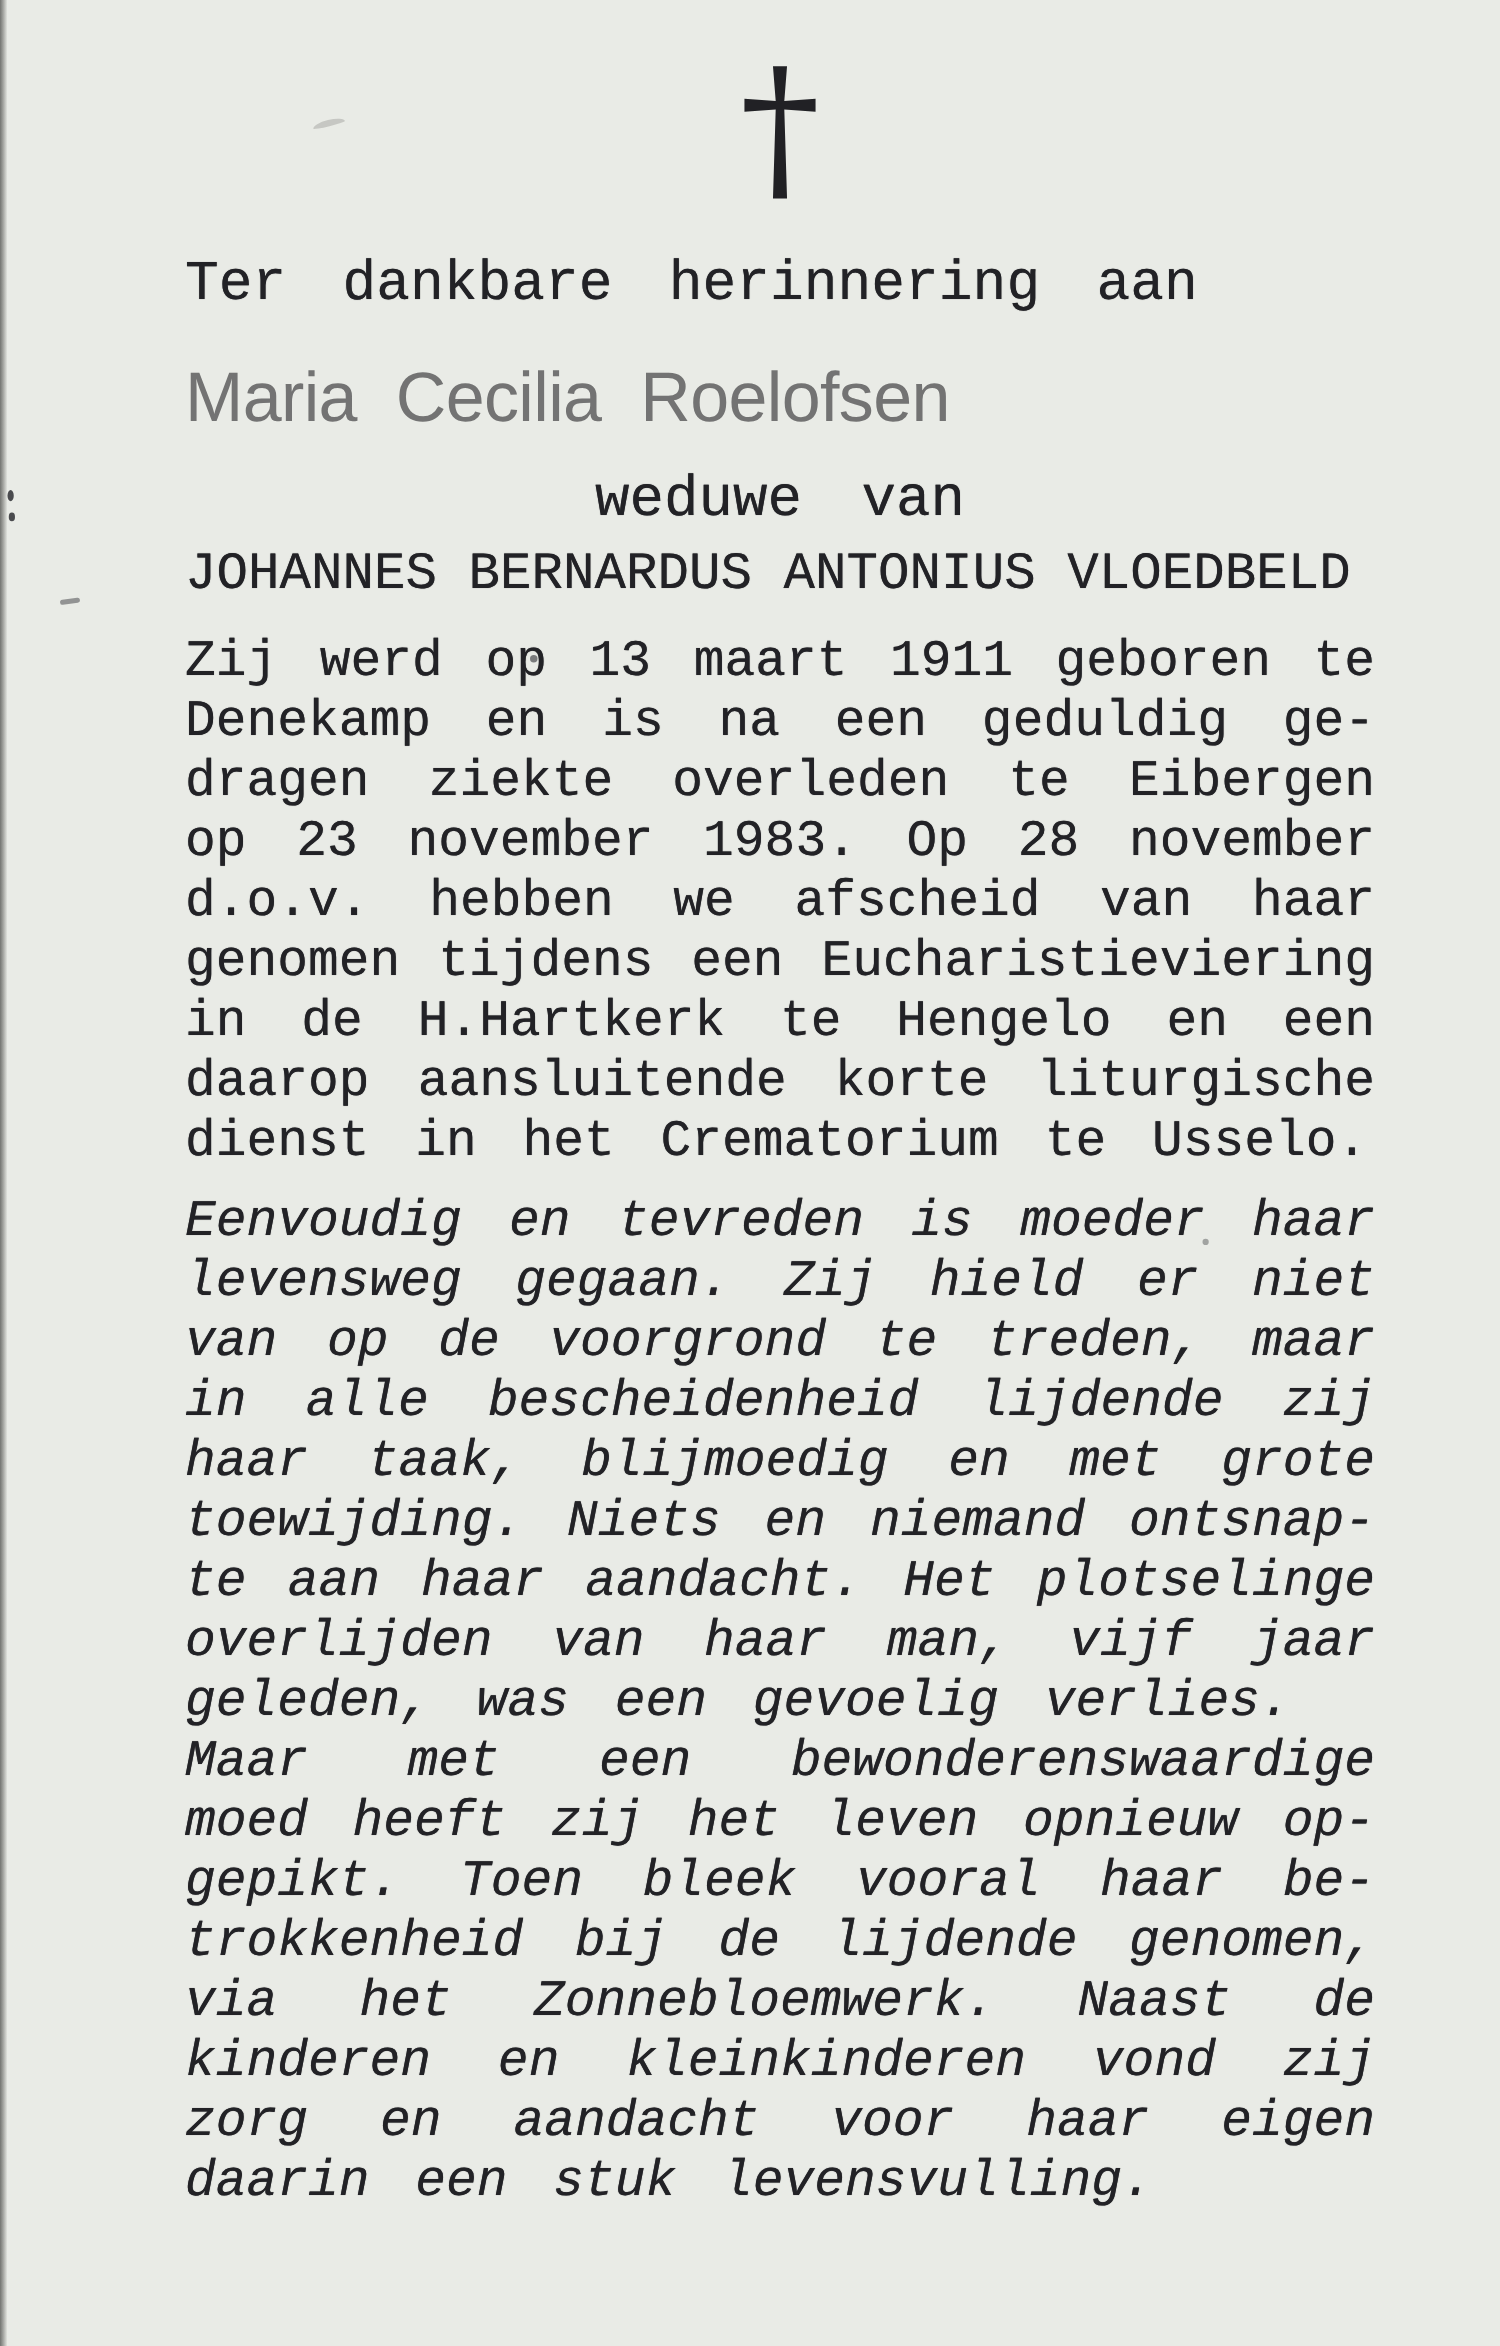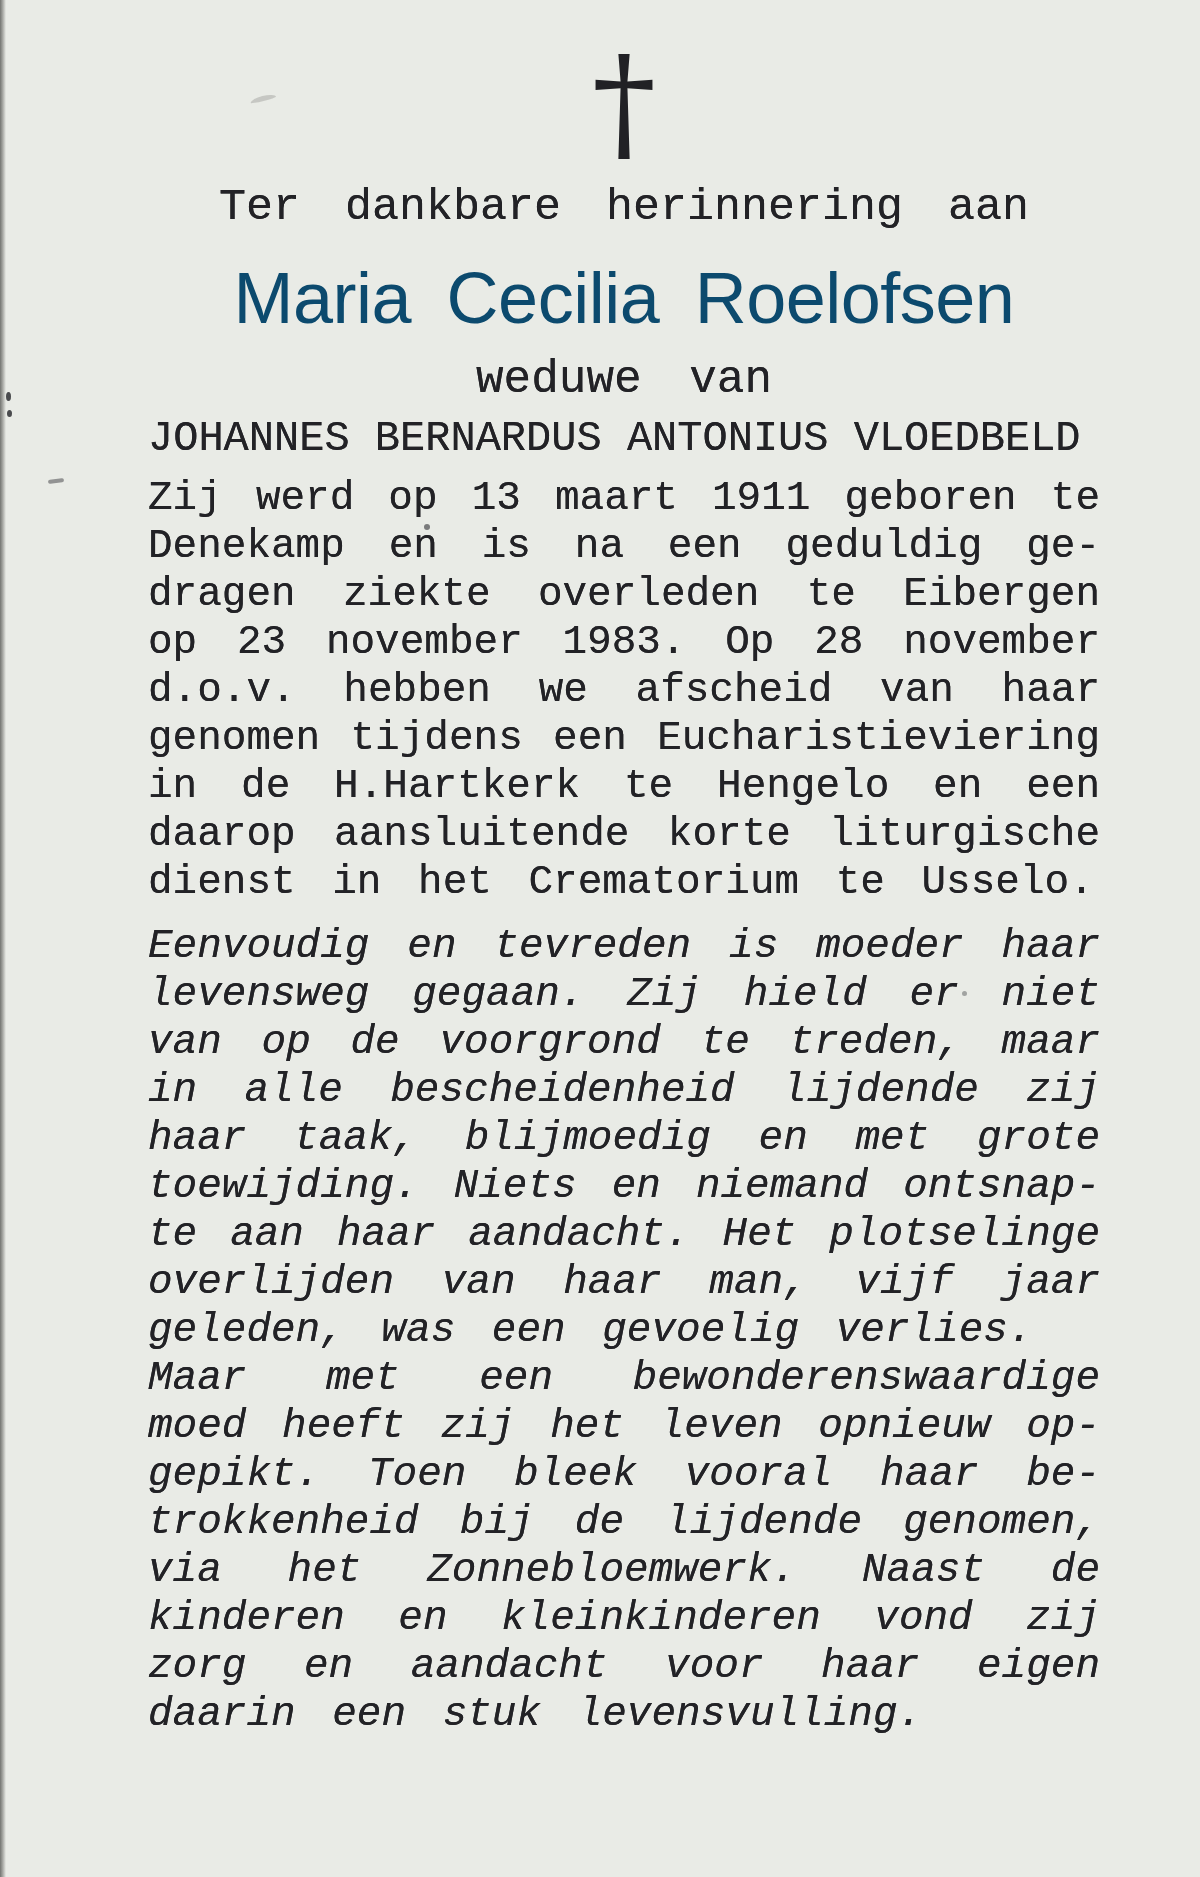--- a/index.html
+++ b/index.html
@@ -60,36 +60,35 @@
     color: #212125;
   }
 
   .typewriter {
     font-family: "Liberation Mono", monospace;
     color: #222226;
     text-shadow: 0 0 0.55px rgba(30,30,34,0.9);
   }
 
   .intro {
-    margin-top: 16px;
+    margin-top: 36px;
     font-size: 45px;
     line-height: 52px;
-    text-align: center;
+    text-align: left;
     word-spacing: 18px;
   }
 
   .deceased {
     margin-top: 26px;
     font-family: "Liberation Sans", sans-serif;
-    font-size: 72px;
+    font-size: 56px;
     line-height: 76px;
     letter-spacing: -0.5px;
     word-spacing: 16px;
-    text-align: center;
-    color: #0c4a6e;
+    color: #737373;
   }
 
   .relation {
     margin-top: 18px;
     font-size: 46px;
     line-height: 52px;
     text-align: center;
     word-spacing: 20px;
   }
 
@@ -98,21 +97,21 @@
     font-size: 42px;
     line-height: 50px;
     text-align: left;
     white-space: nowrap;
   }
 
   .para {
     font-size: 41px;
     line-height: 48px;
   }
-  .para1 { margin-top: 10px; }
+  .para1 { margin-top: 22px; }
   .para2 { margin-top: 16px; font-style: italic; }
 
   .jline {              
     text-align: justify;
     text-align-last: justify;
   }
   .sline {              
     text-align: left;
     word-spacing: 12px;
   }

